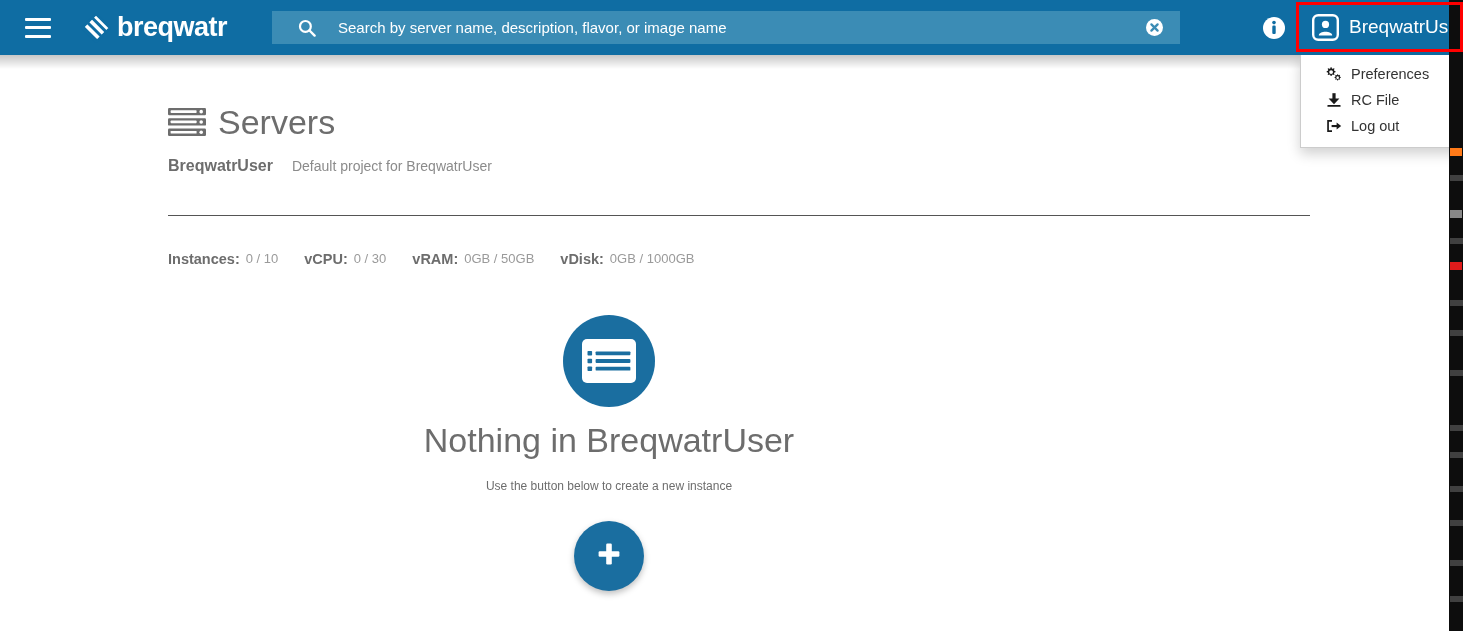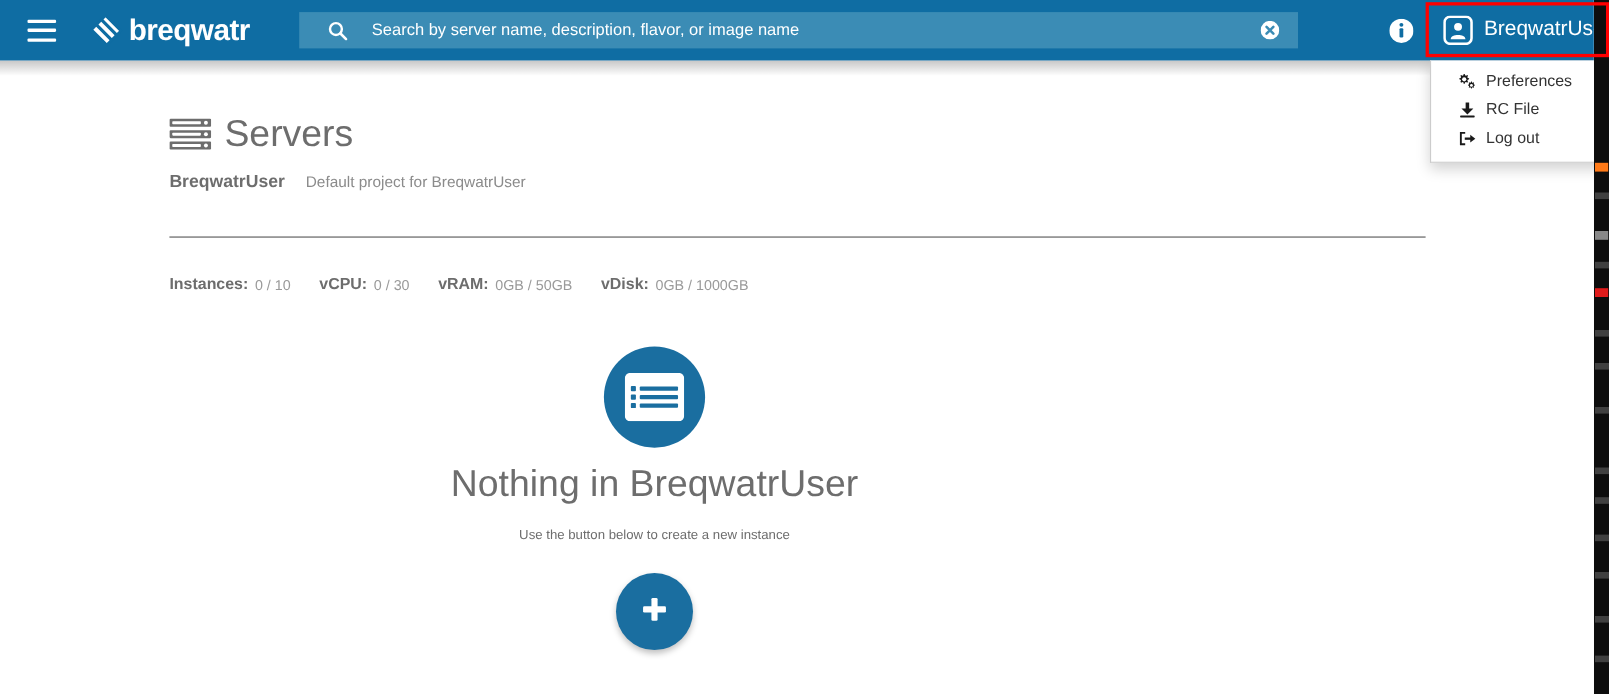--- a/index.html
+++ b/index.html
@@ -204,21 +204,21 @@
     margin-right: 9px;
     flex: 0 0 auto;
     display: flex;
     align-items: center;
     justify-content: center;
   }
 
   
   #content {
     position: absolute;
-    top: 55px; left: 0;
+    top: 55px; left: 14px;
     width: 1190px;
     height: 576px;
     background: #ffffff;
   }
 
   #page-header {
     position: absolute;
     left: 154px;
     top: 50px;
   }
@@ -259,21 +259,21 @@
   }
 
   #quota-row {
     position: absolute;
     left: 154px;
     top: 196px;
     display: flex;
     align-items: baseline;
     white-space: nowrap;
   }
-  .quota-item { margin-right: 26px; display: flex; align-items: flex-end; }
+  .quota-item { margin-right: 26px; display: flex; align-items: flex-start; }
   .quota-label {
     font-size: 14.5px;
     font-weight: 700;
     color: #6d6d6d;
     margin-right: 6px;
   }
   .quota-value {
     font-size: 13px;
     color: #9a9a9a;
   }

